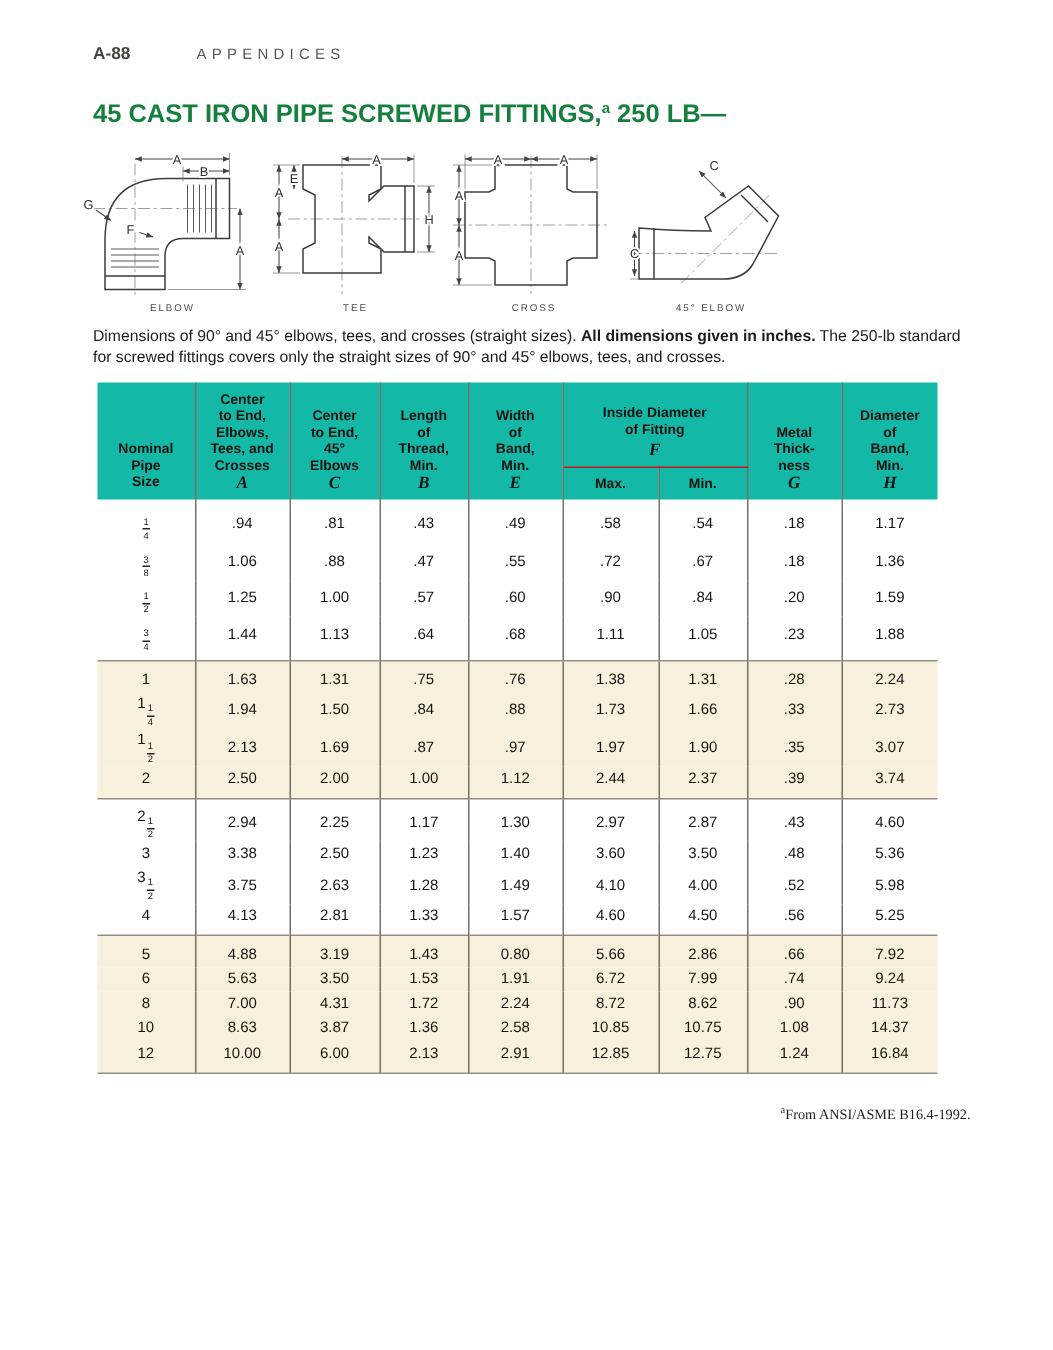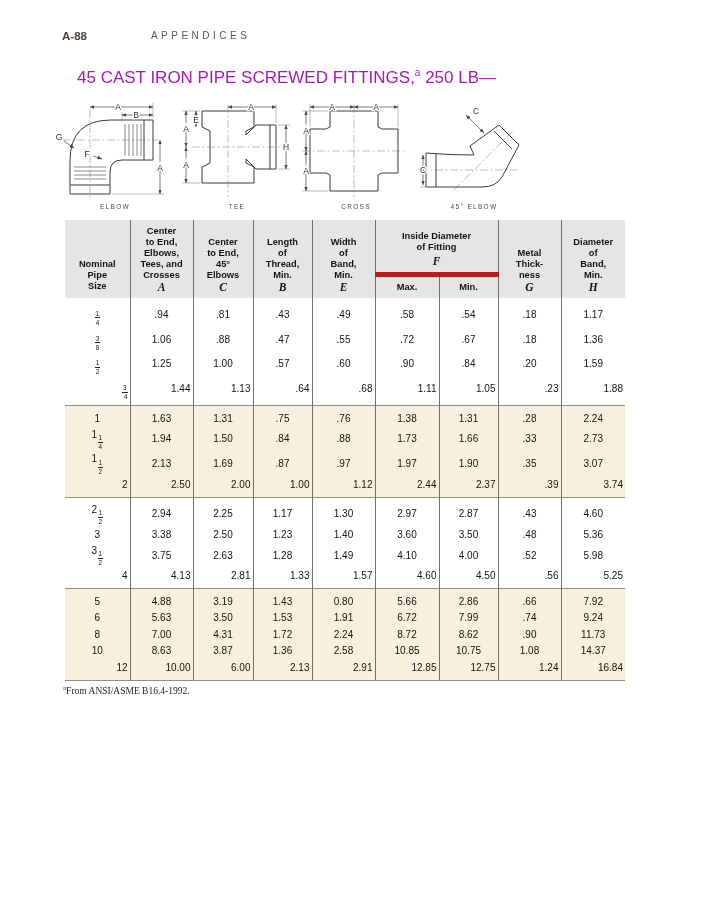--- a/index.html
+++ b/index.html
@@ -4,26 +4,26 @@
 <style>
   html,body { margin:0; padding:0; background:#e9e9e9; }
   .page {
     position:relative; width:702px; height:900px; margin:0 auto;
     background:#ffffff; overflow:hidden;
     font-family:"Liberation Sans", sans-serif; color:#1f1f1f;
   }
   .content { position:absolute; left:62px; top:30px; width:585px; }
 
   
-  .runhead { display:flex; align-items:flex-start; gap:20px; }
+  .runhead { display:flex; align-items:center; }
   .pgnum { font-weight:bold; font-size:11.5px; color:#4a443f; }
   .sect  { font-size:10px; letter-spacing:3.5px; color:#5c564f;margin-left:44px; }
 
   
-  .title { margin-top:21px; font-size:17px; line-height:20.5px; font-weight:normal; color:#a21caf;margin-left:15px; }
+  .title { margin-top:21px; font-size:17px; line-height:20.5px; font-weight:bold; color:#15803d; }
   .title sup { font-size:10px; }
 
   
   .figs { margin-top:9px; margin-left:-6px; display:flex; gap:6px; align-items:flex-start; }
   .fig { display:flex; flex-direction:column; align-items:center; }
   .fig svg { display:block; font-family:"Liberation Sans", sans-serif; }
   .figcap { font-size:6.5px; letter-spacing:1.3px; color:#4c4c4c; margin-top:2px; white-space:nowrap; }
   .dl { font-size:8.5px; fill:#2e2e2e; paint-order:stroke; stroke:#ffffff; stroke-width:2.5px; }
   .dim  { stroke:#444; stroke-width:0.7; fill:none; }
   .ext  { stroke:#777; stroke-width:0.5; fill:none; }
@@ -34,46 +34,46 @@
   
   .intro { margin-top:8px; font-size:10.5px; line-height:14px; color:#1c1c1c; width:592px; }
 
   
   .tblwrap { margin-top:10px; margin-left:3px; }
   table.tbl { border-collapse:collapse; table-layout:fixed; width:560px; }
   .tbl th, .tbl td {
     border-left:1px solid #757068; border-right:1px solid #757068;
     text-align:center; font-size:10px; color:#15130f; padding:1px 2px;
   }
-  .tbl thead th { background:#e5e5e5; font-weight:bold; font-size:9.3px; line-height:11px;
+  .tbl thead th { background:#14b8a6; font-weight:bold; font-size:9.3px; line-height:11px;
     vertical-align:bottom; padding:6px 2px 5px;margin-left:20px; }
   .tbl thead tr:first-child th:first-child { border-left:none; }
   .tbl thead tr:first-child th:last-child  { border-right:none; }
   .hl { white-space:pre-line; }
   .hlet { font-family:"Liberation Serif", serif; font-style:italic; font-weight:bold; font-size:11.5px; margin-top:1px; }
-  th.fgroup { vertical-align:middle; border-bottom:5px solid #b91c1c; padding-bottom:4px; }
+  th.fgroup { vertical-align:middle; border-bottom:1px solid #b91c1c; padding-bottom:4px; }
   th.fgroup .hlet { margin-top:3px; }
   .tbl thead tr.subrow th { height:17px; vertical-align:middle; padding:2px; }
   .tbl tbody td { height:14.5px; line-height:13px; }
   .tbl tbody td:first-child { border-left:none; }
   .tbl tbody td:last-child  { border-right:none; }
   .tbl tbody tr.shade td { background:#f7f0dc; }
   .tbl tbody tr.sep td { border-top:1.5px solid #918d85; }
   .tbl tbody tr:last-child td { border-bottom:1.5px solid #918d85; }
   .tbl tbody tr.gfirst td { padding-top:5px; }
-  .tbl tbody tr.glast td  { padding-bottom:5px;text-align:right; }
+  .tbl tbody tr.glast td  { padding-bottom:5px; }
   .whole { font-size:10px; }
   .frac { display:inline-flex; flex-direction:column; font-size:6.3px; line-height:1.12;
     vertical-align:-0.42em; margin-left:0.5px; }
   .frac .fn { border-bottom:0.8px solid #222; padding:0 1px 0.5px; }
   .frac .fd { padding-top:0.5px; }
 
   
-  .footnote { margin-top:3px; margin-left:1px; font-family:"Liberation Serif", serif;
-    font-size:9.5px; color:#211f1c; }
+  .footnote { margin-top:20px; margin-left:1px; font-family:"Liberation Serif", serif;
+    font-size:9.5px; color:#211f1c;text-align:right; }
   .footnote sup { font-size:7px; }
 </style>
 </head>
 <body>
 
 <div class="page">
   <div class="content">
 
     <div class="runhead">
       <span class="pgnum">A-88</span>
@@ -183,20 +183,21 @@
           <line class="dim" x1="48" y1="18" x2="66" y2="36" marker-start="url(#arw)" marker-end="url(#arw)"></line>
           <text class="dl" x="58" y="17" text-anchor="middle">C</text>
           <line class="ext" x1="8" y1="90" x2="2" y2="90"></line>
           <line class="dim" x1="5" y1="58" x2="5" y2="88" marker-start="url(#arw)" marker-end="url(#arw)"></line>
           <text class="dl" x="5" y="76" text-anchor="middle">C</text>
         </svg>
         <div class="figcap">45° ELBOW</div>
       </div>
     </div>
 
+    <div class="intro"><span>Dimensions of 90° and 45° elbows, tees, and crosses (straight sizes). </span><b>All dimensions given in inches.</b><span> The 250-lb standard for screwed fittings covers only the straight sizes of 90° and 45° elbows, tees, and crosses.</span></div>
 
     <div class="tblwrap">
       <table class="tbl">
         <colgroup>
           <col style="width:65px">
             <col style="width:63px">
             <col style="width:60px">
           <col style="width:59px">
             <col style="width:63px">
             <col style="width:64px">

